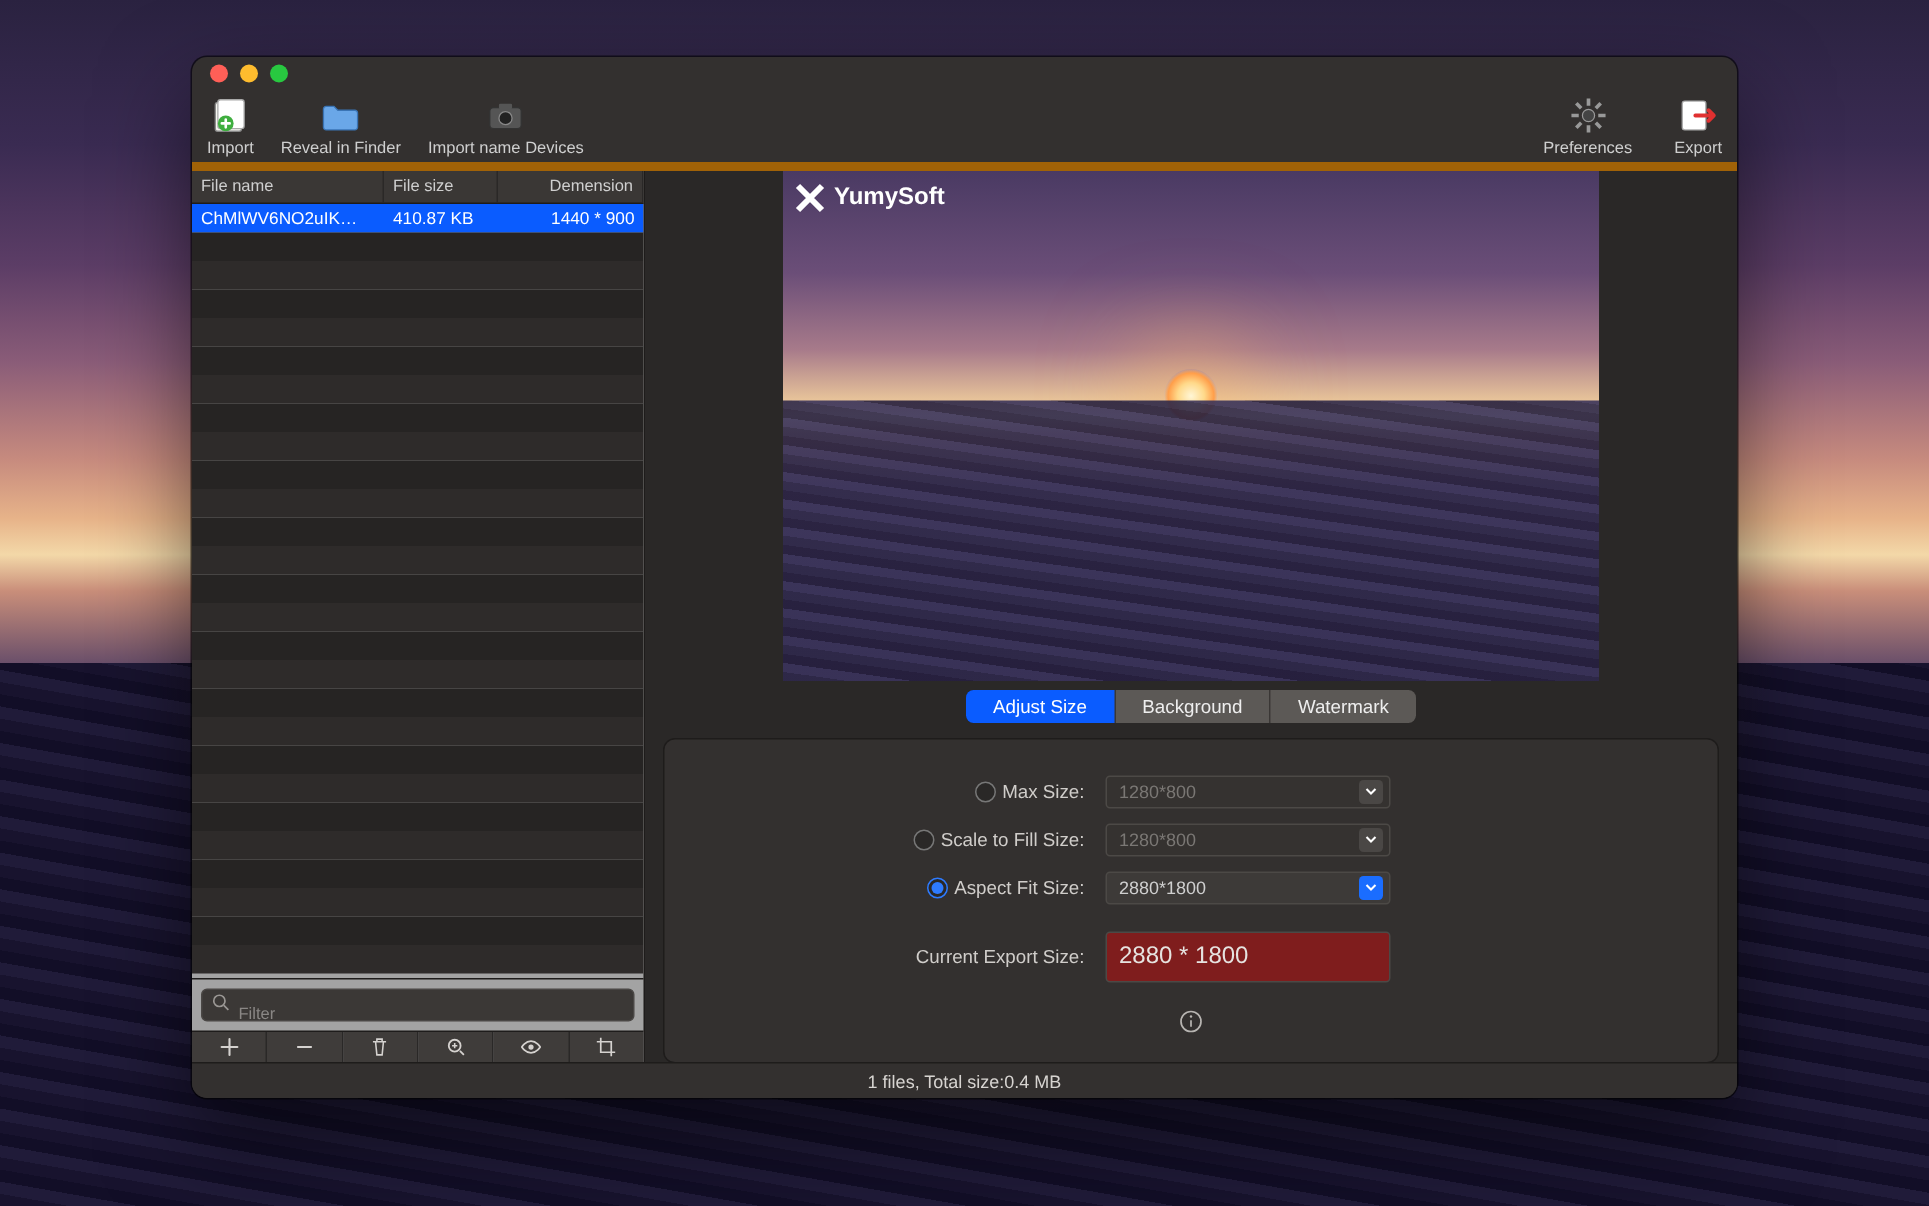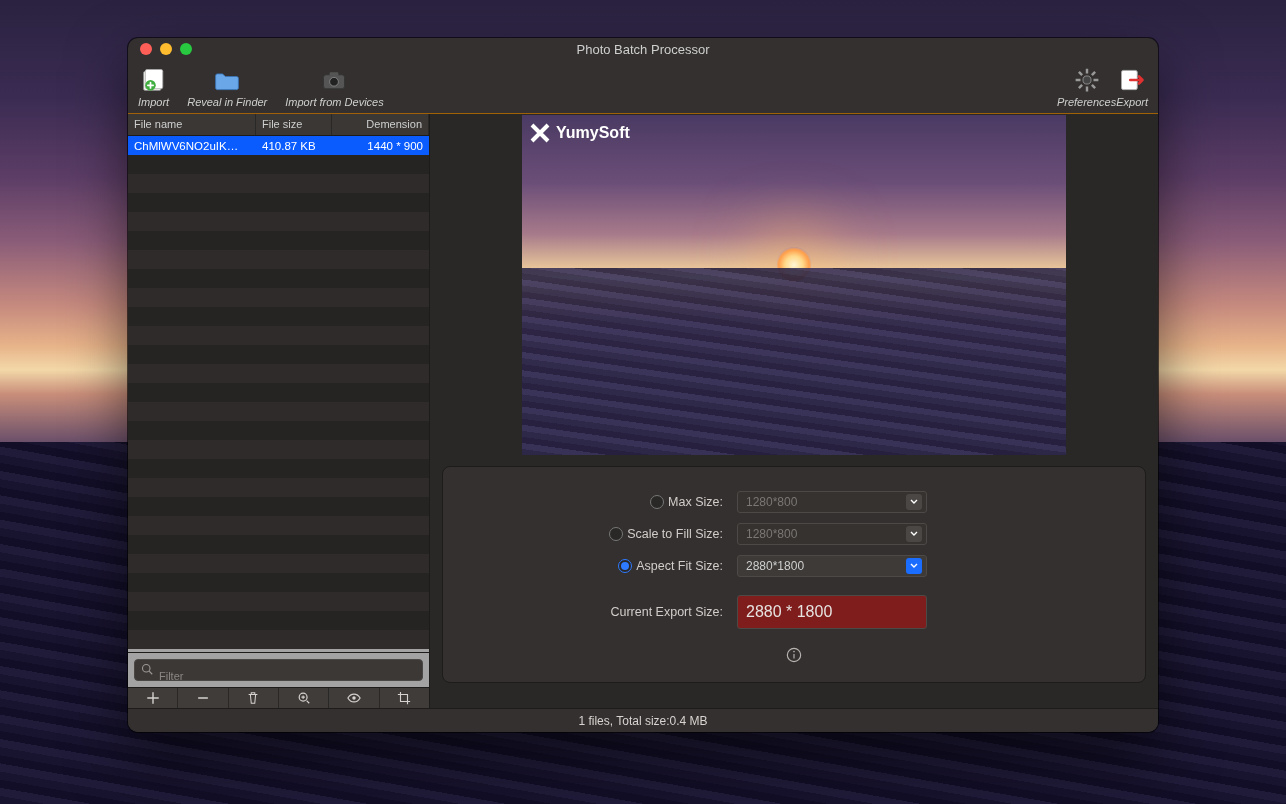--- a/index.html
+++ b/index.html
@@ -28,23 +28,23 @@
   }
 
   
   .titlebar { height: 22px; display:flex; align-items:center; position:relative; }
   .traffic { display:flex; gap:8px; padding-left:12px; }
   .tl-btn { width:12px; height:12px; border-radius:50%; }
   .tl-close{background:#ff5f57;} .tl-min{background:#febc2e;} .tl-max{background:#28c840;}
   .title { position:absolute; left:0; right:0; text-align:center; font-size:13px; color:#cfcfcf; }
 
   
-  .toolbar { height:54px; display:flex; align-items:center; padding:0 10px; border-bottom:1px solid #a16207; background:#33302f;font-style:italic;}
+  .toolbar { height:54px; display:flex; align-items:center; padding:0 10px; border-bottom:6px solid #a16207; background:#33302f;}
   .tb-left { display:flex; gap:18px; }
-  .tb-right { margin-left:auto; display:flex; }
+  .tb-right { margin-left:auto; display:flex; gap:28px; }
   .tb-item { display:flex; flex-direction:column; align-items:center; gap:2px; font-size:11px; color:#cfcfcf; cursor:pointer;}
   .tb-icon { width:30px; height:28px; display:flex; align-items:center; justify-content:center; }
   .tb-icon svg { width:28px; height:26px; }
 
   
   .body { flex:1; display:flex; min-height:0; }
   .left-pane { width:302px; display:flex; flex-direction:column; border-right:1px solid #1e1c1b; background:#a3a3a3;}
   .right-pane { flex:1; display:flex; flex-direction:column; background:#2a2827; }
 
   
@@ -121,21 +121,20 @@
 <div class="desk-ground"></div>
 
 <div class="window">
 
   <div class="titlebar">
     <div class="traffic">
       <div class="tl-btn tl-close"></div>
       <div class="tl-btn tl-min"></div>
       <div class="tl-btn tl-max"></div>
     </div>
-    <div class="title">Photo Batch Processor</div>
   </div>
 
   <div class="toolbar">
     <div class="tb-left">
       <div class="tb-item">
         <span class="tb-icon">
           <svg viewBox="0 0 32 28">
               <rect x="4" y="4" width="20" height="22" rx="2" fill="#f5f5f0" stroke="#888"></rect>
               <rect x="6" y="2" width="20" height="22" rx="2" fill="#fff" stroke="#aaa"></rect>
               <circle cx="12" cy="20" r="6" fill="#3fae3f"></circle>
@@ -153,21 +152,21 @@
         <span>Reveal in Finder</span>
       </div>
       <div class="tb-item">
         <span class="tb-icon">
           <svg viewBox="0 0 32 28">
               <rect x="4" y="8" width="24" height="16" rx="3" fill="#555" stroke="#333"></rect>
               <circle cx="16" cy="16" r="5" fill="#222" stroke="#888"></circle>
               <rect x="11" y="5" width="10" height="4" rx="1" fill="#555"></rect>
             </svg>
         </span>
-        <span>Import from Devices</span>
+        <span>Import name Devices</span>
       </div>
     </div>
     <div class="tb-right">
       <div class="tb-item">
         <span class="tb-icon">
           <svg viewBox="0 0 32 32">
               <circle cx="16" cy="16" r="5" fill="#444" stroke="#999"></circle>
               <g stroke="#999" stroke-width="3">
                 <line x1="16" y1="2" x2="16" y2="8"></line>
                 <line x1="16" y1="24" x2="16" y2="30"></line>
@@ -393,20 +392,27 @@
           <div class="wm-logo">
             <svg class="x" viewBox="0 0 20 20">
                 <rect width="20" height="20" fill="none"></rect>
                 <path d="M2 2l16 16M18 2L2 18" stroke="#fff" stroke-width="4"></path>
               </svg>
             <span>YumySoft</span>
           </div>
         </div>
       </div>
 
+      <div class="tabs">
+        <div class="seg">
+          <div class="seg-btn active">Adjust Size</div>
+          <div class="seg-btn">Background</div>
+          <div class="seg-btn">Watermark</div>
+        </div>
+      </div>
 
       <div class="panel">
         <div class="opt-row">
           <div class="lbl">
             <span class="radio"></span>
             <span>Max Size:</span>
           </div>
           <div class="combo disabled">
             <span>1280*800</span>
             <span class="arrow">

